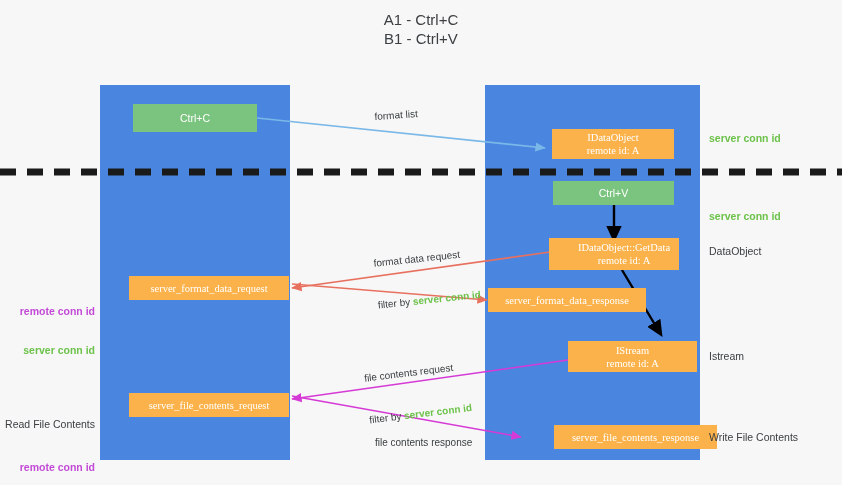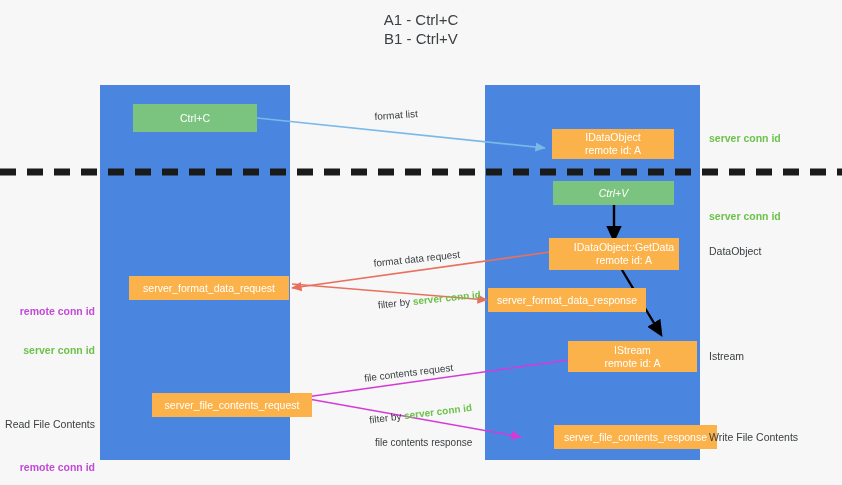--- a/index.html
+++ b/index.html
@@ -30,21 +30,21 @@
   .lane{position:absolute;background:#4a86e0;}
 
   
   .box{
     position:absolute;box-sizing:border-box;
     display:flex;align-items:center;justify-content:center;
     text-align:center;color:#ffffff;font-size:10.5px;line-height:13px;
     white-space:pre;
   }
   .box.green{background:#7bc47f;}
-  .box.orange{background:#fbb košice;}
+  .box.orange{background:#fbb košice;font-family:Liberation Serif, serif;}
   .box.orange{background:#fbb24a;}
 
   
   .side{
     position:absolute;font-size:10.5px;line-height:13px;white-space:pre;
   }
   .side.dark{color:#3c4043;}
   .side.green{color:#6cc24a;font-weight:bold;}
 
   .stack{position:absolute;white-space:pre;font-size:10.5px;line-height:13px;text-align:right;}
@@ -111,33 +111,33 @@
 
   <svg class="divider">
     <line x1="0" y1="172" x2="842" y2="172" stroke="#1a1a1a" stroke-width="7" stroke-dasharray="16 11" stroke-linecap="butt"></line>
   </svg>
 
   <div class="box green" style="left:133px;top:104px;width:124px;height:28px;text-align:right;">Ctrl+C</div>
 
   <div class="box orange" style="left:552px;top:129px;width:122px;height:30px;">IDataObject
 remote id: A</div>
 
-  <div class="box green" style="left:553px;top:181px;width:121px;height:24px;font-style:italic;">Ctrl+V</div>
+  <div class="box green" style="left:553px;top:181px;width:121px;height:24px;">Ctrl+V</div>
 
   <div class="box orange" style="left:549px;top:238px;width:130px;height:32px;padding-left:20px;">IDataObject::GetData
 remote id: A</div>
 
   <div class="box orange" style="left:568px;top:341px;width:129px;height:31px;">IStream
 remote id: A</div>
 
   <div class="box orange" style="left:129px;top:276px;width:160px;height:24px;">server_format_data_request</div>
 
   <div class="box orange" style="left:488px;top:288px;width:158px;height:24px;">server_format_data_response</div>
 
-  <div class="box orange" style="left:129px;top:393px;width:160px;height:24px;margin-left:23px;">server_file_contents_request</div>
+  <div class="box orange" style="left:129px;top:393px;width:160px;height:24px;">server_file_contents_request</div>
 
   <div class="box orange" style="left:522px;top:425px;width:163px;height:24px;margin-left:32px;">server_file_contents_response</div>
 
   <div class="elabel" style="left:374px;top:110px;transform:rotate(-4deg);transform-origin:left top;">format list</div>
 
   <div class="elabel" style="left:370px;top:229px;transform:rotate(-6deg);transform-origin:left top;">
     <div>format data request</div>
     <div><span>filter by </span><span class="g">server conn id</span></div>
   </div>
 

